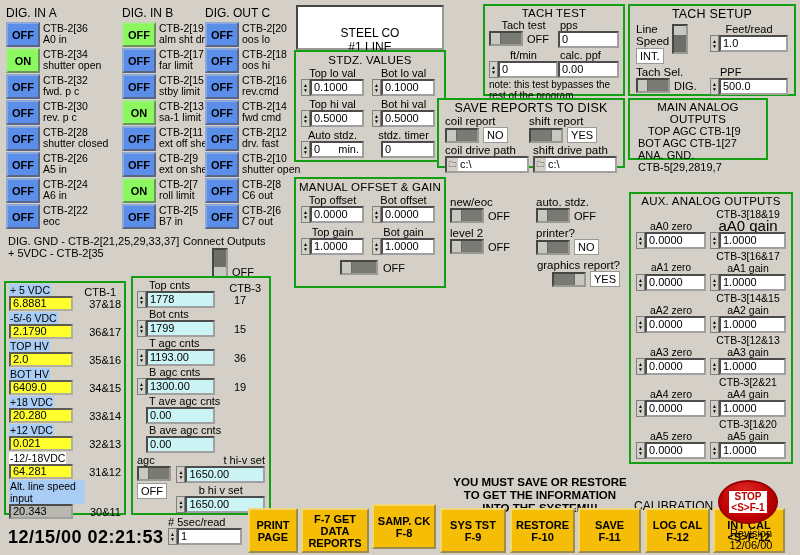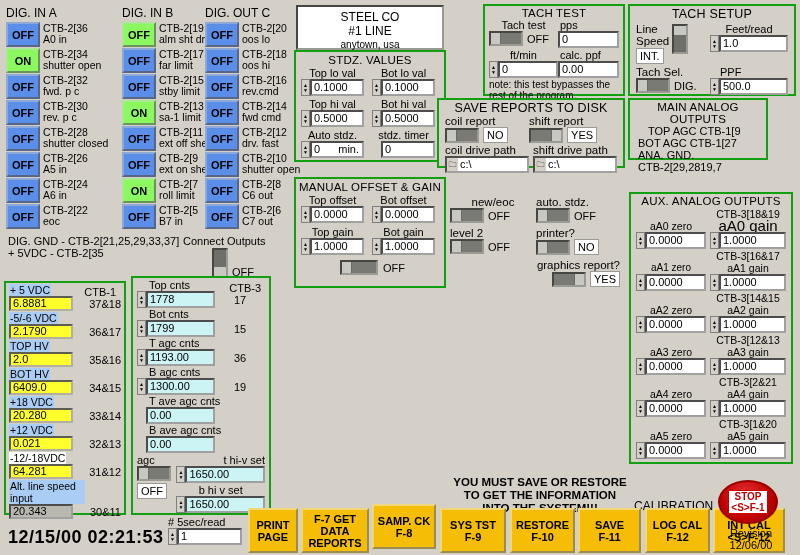--- a/index.html
+++ b/index.html
@@ -88,21 +88,21 @@
   .path { display:flex; align-items:stretch; }
   .path .pico {
     width:13px; background:#d4d0c8; border:2px inset #a0a0a0; border-right:none;
     font-size:8px; line-height:13px; text-align:center;
   }
   .path .num { flex:1; border-left:none; }
 
   
   .banner {
     background:#fff; border:2px inset #9a9a94;
-    text-align:center; font-size:12px; line-height:14px; padding-top:3px;
+    text-align:center; font-size:12px; line-height:14px; padding-top:19px;
   }
 
   
   .fbtn {
     position:absolute;
     background:#f5bd06; border:2px outset #f0d878;
     display:flex; align-items:center; justify-content:center; text-align:center;
     font-size:11px; font-weight:bold; line-height:12px; color:#000;
     height:45px;
   }
@@ -548,28 +548,28 @@
     </div>
   </div>
 </div>
 
 <div class="grp" style="left:628px; top:98px; width:140px; height:62px;">
   <div class="grp-title" style="margin-top:1px;">MAIN ANALOG OUTPUTS</div>
   <div id="maoLines" style="padding-left:8px; line-height:12px;">
       <div style="padding-left: 10px;">TOP AGC CTB-1[9</div>
       <div>BOT AGC CTB-1[27</div>
       <div>ANA. GND.</div>
-      <div>CTB-2[29,2819,7</div>
+      <div>CTB-5[29,2819,7</div>
     </div>
 </div>
 
 <div class="abs" style="left:450px; top:196px; width:170px;">
   <div style="display:flex;">
     <div style="width:86px;">
-      <div style="font-size:11.5px;text-align:center;">new/eoc</div>
+      <div style="font-size:11.5px;">new/eoc</div>
       <div class="sw-wrap">
         <div class="sw" style="width:34px;">
             <i class="lt"></i>
             <i class="dk"></i>
           </div>
         <div style="margin-left:4px;">OFF</div>
       </div>
     </div>
     <div style="width:84px;">
       <div style="font-size:11.5px;">auto. stdz.</div>

